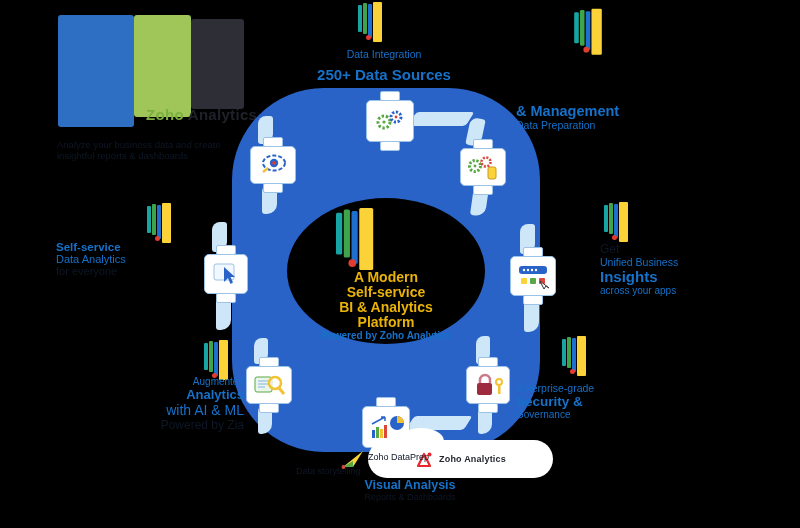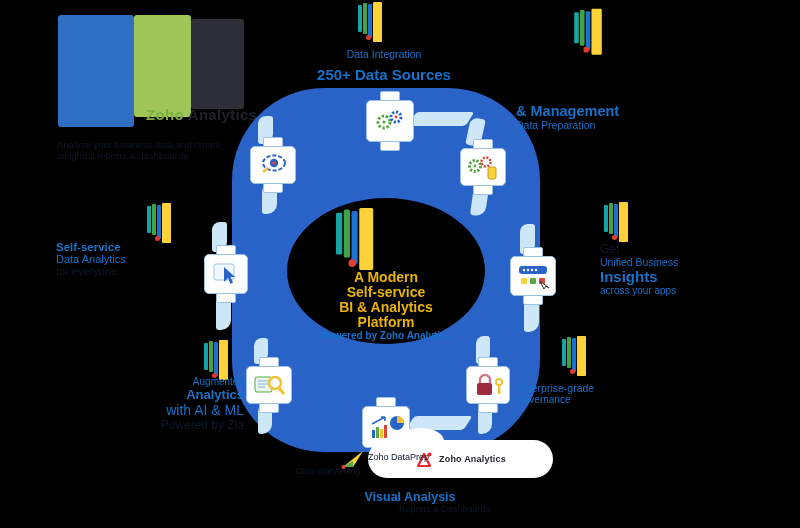--- a/index.html
+++ b/index.html
@@ -238,26 +238,27 @@
 
   <div class="abs" style="left:600px;top:242px;width:160px;">
     <span class="ldark" style="font-size:12px;">Get</span>
     <span class="lblue" style="font-size:10.5px;">Unified Business</span>
     <span class="lblue" style="font-size:15px;font-weight:bold;">Insights</span>
     <span class="lblue" style="font-size:10px;">across your apps</span>
   </div>
 
   <div class="abs" style="left:516px;top:382px;width:150px;">
     <span class="lblue" style="font-size:10.5px;">Enterprise-grade</span>
+    <span class="lblue" style="font-size:13.5px;font-weight:bold;">Security &amp;</span>
     <span class="lblue" style="font-size:10px;">Governance</span>
   </div>
 
   <div class="abs" style="left:330px;top:478px;width:160px;text-align:center;">
-    <span class="lblue" style="font-size:12.5px;font-weight:bold;margin-top:12px;">Visual Analysis</span>
-    <span class="ldark" style="font-size:9px;text-align:right;">Reports &amp; Dashboards</span>
+    <span class="lblue" style="font-size:12.5px;font-weight:bold;">Visual Analysis</span>
+    <span class="ldark" style="font-size:9px;">Reports &amp; Dashboards</span>
   </div>
 
   <div class="abs" style="left:104px;top:376px;width:140px;text-align:right;">
     <span class="lblue" style="font-size:10px;">Augmented</span>
     <span class="lblue" style="font-size:13px;font-weight:bold;">Analytics</span>
     <span class="lblue" style="font-size:14px;">with AI &amp; ML</span>
     <span class="ldark" style="font-size:12px;">Powered by Zia</span>
   </div>
 
   <div class="abs" style="left:56px;top:241px;width:138px;">

